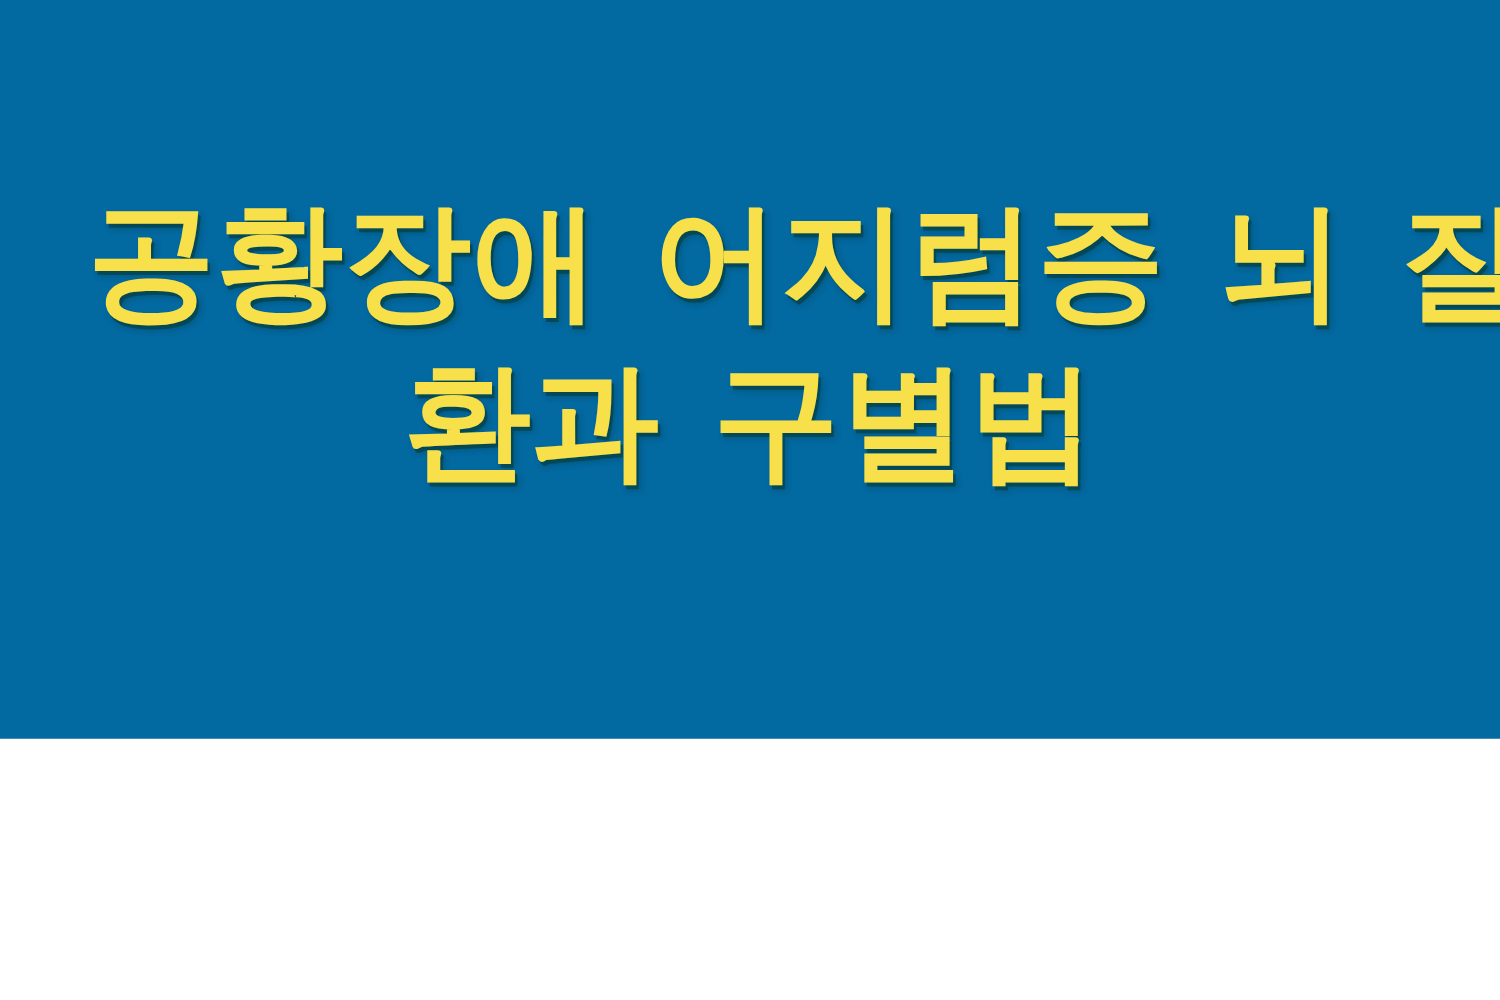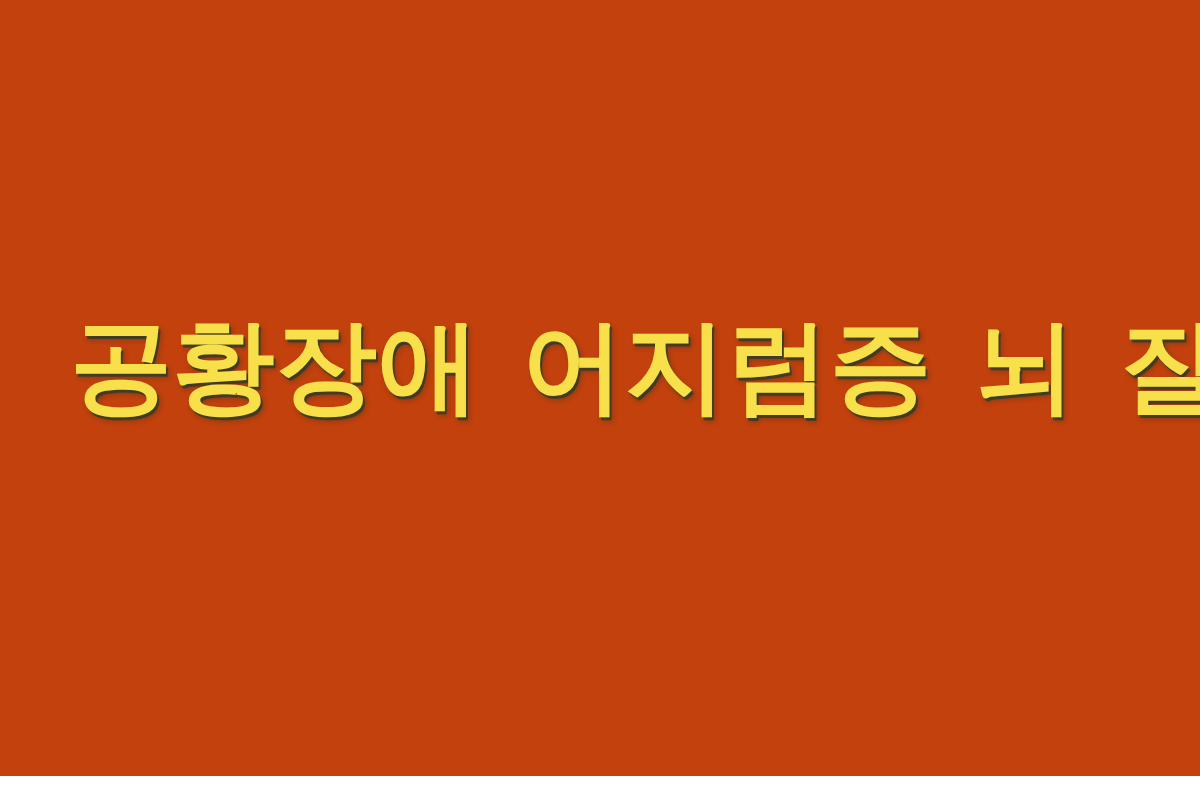--- a/index.html
+++ b/index.html
@@ -11,22 +11,22 @@
   body {
     width: 1200px;
     height: 800px;
     overflow: hidden;
     font-family: "DejaVu Sans", "Liberation Sans", sans-serif;
   }
 
   .banner {
     position: relative;
     width: 1200px;
-    height: 776px;
-    background-color: #c2410c;
+    height: 591px;
+    background-color: #0369a1;
     display: flex;
     align-items: center;
     justify-content: center;
     box-sizing: border-box;
     overflow: hidden;
   }
 
   .title-block {
     width: 1060px;
     margin: 0 auto;
@@ -53,14 +53,15 @@
   .title-line + .title-line {
     margin-top: -2px;
   }
 </style>
 </head>
 <body>
 
 <div class="banner">
   <div class="title-block">
     <span class="title-line">공황장애 어지럼증 뇌 질</span>
+    <span class="title-line">환과 구별법</span>
   </div>
 </div>
 
 </body></html>

